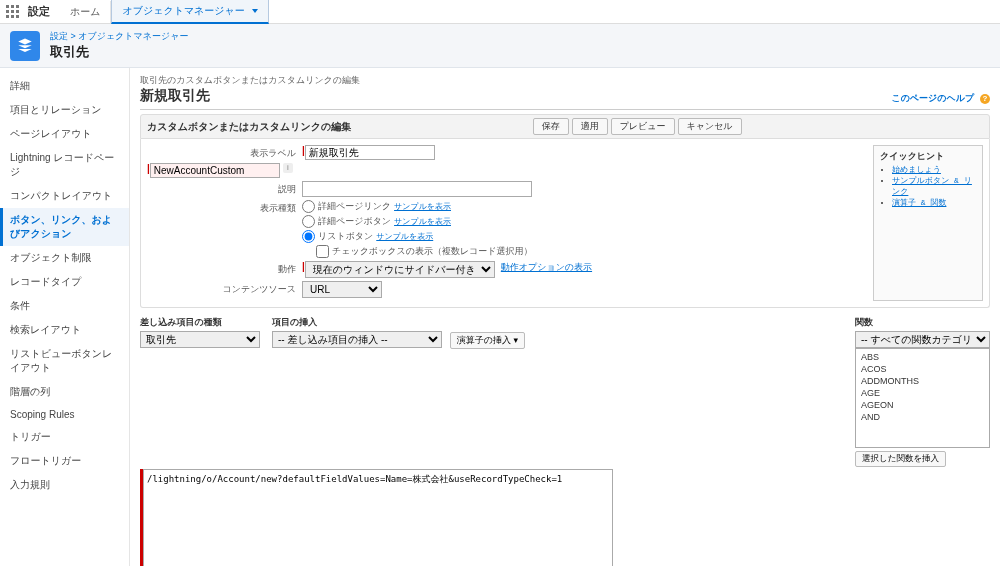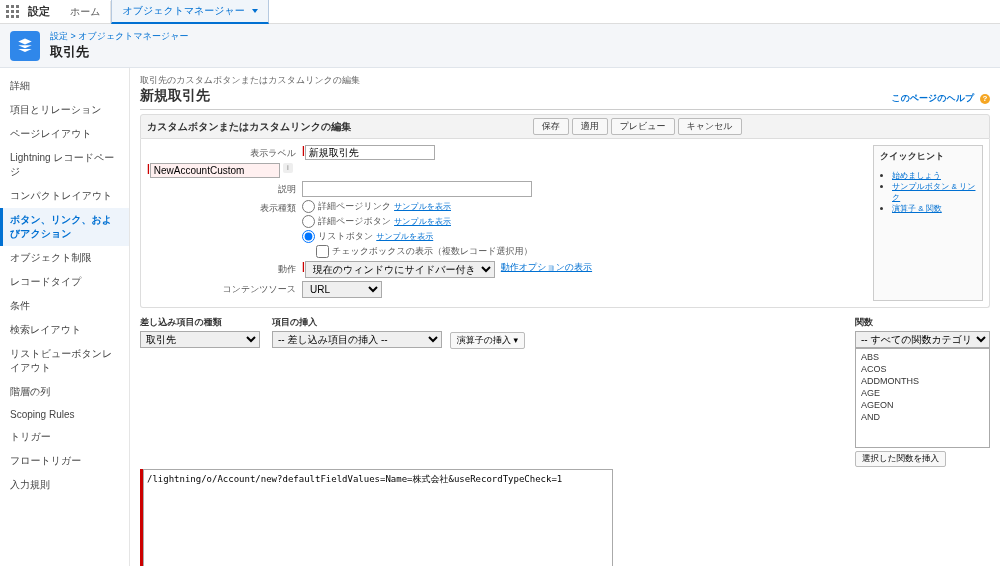--- a/index.html
+++ b/index.html
@@ -43,22 +43,22 @@
   .req::before { content:"| "; color:#c00; font-weight:bold;}
   .form-row input[type=text], .form-row select, .form-row textarea { font-size:10px; padding:1px 3px; border:1px solid #aaa;}
   .form-row textarea { width:230px; height:16px; resize:none;}
   .form-row .radio-grp { display:flex; flex-direction:column; gap:2px; font-size:9px;}
   .form-row .radio-grp label { width:auto; text-align:left; padding:0; display:flex; align-items:center; gap:3px;}
   .radio-grp a { color:#0070d2; font-size:8px; text-decoration:underline; cursor:pointer;}
   .chk-row { font-size:8px; color:#555; display:flex; align-items:center; gap:3px;}
   .info-ic { display:inline-block; width:10px; height:10px; border-radius:2px; background:#eee; color:#888; text-align:center; line-height:10px; font-size:8px; margin-left:3px;}
   .opt-link { color:#0070d2; font-size:9px; text-decoration:underline; margin-left:6px; cursor:pointer;}
   .hint-box { width:110px; border:1px solid #ccc; padding:4px 6px; font-size:9px; background:#fafafa;}
-  .hint-box .ht { font-weight:bold; margin-bottom:7px;}
-  .hint-box ul { list-style:disc; margin-left:12px;}
+  .hint-box .ht { font-weight:bold; margin-bottom:1px;}
+  .hint-box ul { list-style:disc; margin-left:12px;font-family:Liberation Mono, monospace;}
   .hint-box a { color:#0070d2; font-size:8px; text-decoration:underline; cursor:pointer;}
 
   .editor-row { display:flex; gap:12px; margin-top:8px; align-items:flex-start;}
   .editor-col label { font-size:9px; font-weight:bold; display:block; margin-bottom:2px;}
   .editor-col select { font-size:10px; padding:1px; border:1px solid #aaa;}
   .editor-col .sm-btn { font-size:9px; padding:1px 6px; border:1px solid #bbb; background:#f8f8f8; border-radius:2px; cursor:pointer; margin-left:5px;}
   
   .code-box { width:470px; height:210px; border:1px solid #aaa; padding:3px; font-size:9px; font-family:monospace; resize:none; white-space:pre; overflow:auto;}
   .code-box-wrap { position:relative; border-left:3px solid #c00;}
   

